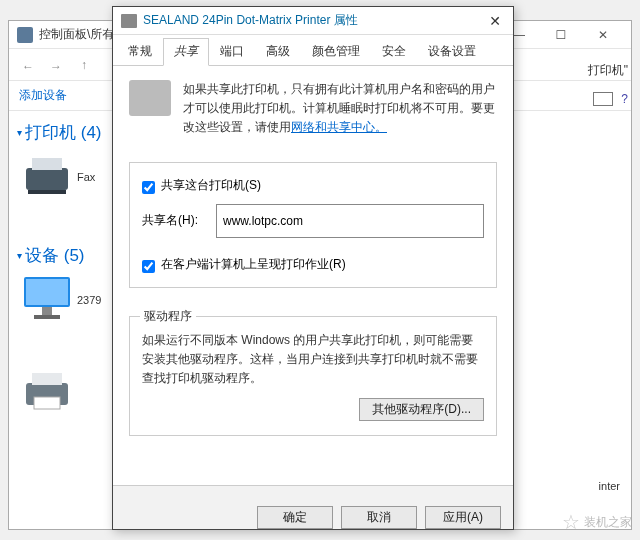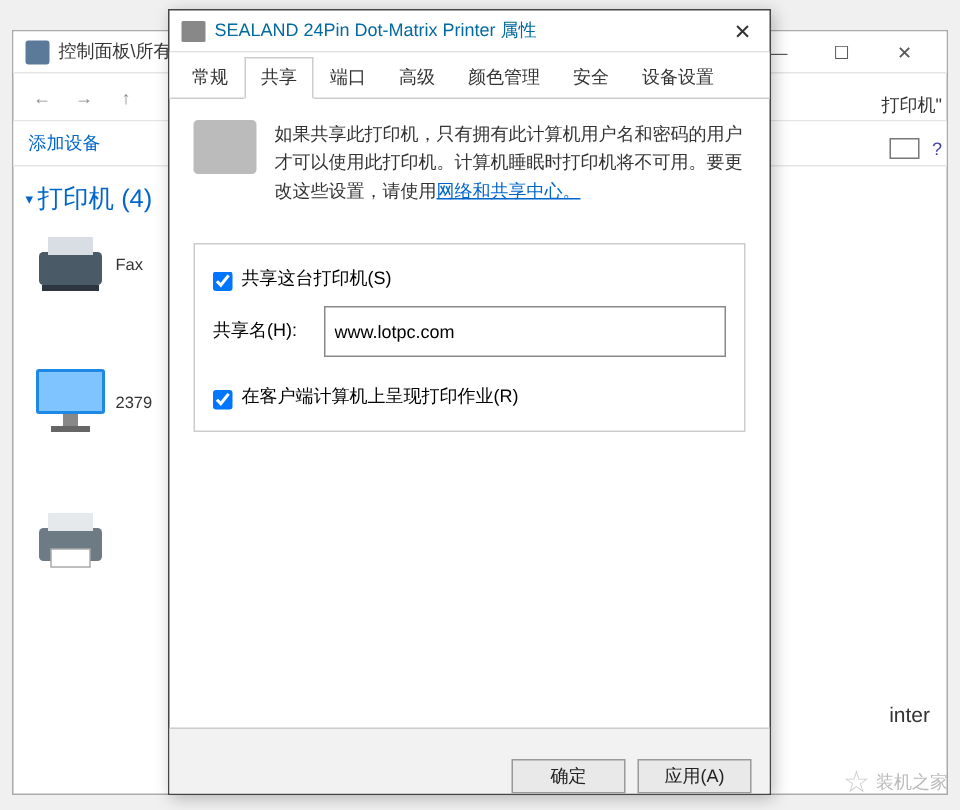--- a/index.html
+++ b/index.html
@@ -28,21 +28,21 @@
 .dev .lbl { font-size: 11px; color: #333; margin-top: 2px; }
 
 .dialog { position: absolute; left: 112px; top: 6px; width: 402px; height: 524px; background: #fff; border: 1px solid #444; box-shadow: 2px 2px 10px rgba(0,0,0,0.25); }
 .dlg-title { height: 28px; display: flex; align-items: center; padding: 0 8px; border-bottom: 1px solid #ddd; }
 .dlg-title .picon { width: 16px; height: 14px; margin-right: 6px; background: #888; border-radius: 1px; }
 .dlg-title .t { font-size: 12px; color: #0369a1; }
 .dlg-title .close { margin-left: auto; width: 20px; text-align: center; color: #333; font-size: 14px; }
 
 .tabs { display: flex; border-bottom: 1px solid #ccc; padding: 2px 4px 0 4px; background: #fff; }
 .tab { padding: 4px 10px 5px 10px; font-size: 12px; color: #333; border: 1px solid transparent; margin-right: 0; position: relative; top: 1px; }
-.tab.active { border: 1px solid #ccc; border-bottom: 1px solid #fff; background: #fff; }
+.tab.active { border: 1px solid #ccc; border-bottom: 1px solid #fff; background: #fff; font-style: italic; }
 
 .tab-body { padding: 14px 16px 10px 16px; }
 .info-row { display: flex; gap: 12px; }
 .info-row .picon2 { width: 42px; height: 36px; background: #bbb; border-radius: 3px; flex-shrink: 0; }
 .info-row .txt { font-size: 12px; color: #333; line-height: 1.6; }
 .info-row .txt a { color: #0066cc; text-decoration: underline; }
 
 .section { border: 1px solid #ccc; margin-top: 24px; padding: 14px 12px 14px 12px; position: relative; }
 .section.s2 { margin-top: 28px; }
 .section .legend { position: absolute; top: -9px; left: 10px; background: #fff; padding: 0 4px; font-size: 12px; color: #333; }
@@ -100,20 +100,21 @@
         <svg class="printer-svg" viewBox="0 0 54 44">
           <rect x="6" y="14" width="42" height="22" rx="3" fill="#4a5a66"></rect>
           <rect x="12" y="4" width="30" height="12" fill="#d8dee4"></rect>
           <rect x="8" y="36" width="38" height="4" fill="#2d3640"></rect>
         </svg>
       </div>
       <div class="lbl">Fax</div>
     </div>
 
     <div style="height: 30px"></div>
+    <div class="hdr open">设备 (5)</div>
     <div class="dev">
       <div class="pic">
         <svg class="mon-svg" viewBox="0 0 54 48">
           <rect x="4" y="2" width="46" height="30" rx="2" fill="#1e88e5"></rect>
           <rect x="6" y="4" width="42" height="26" fill="#7fc4ff"></rect>
           <rect x="22" y="32" width="10" height="8" fill="#888"></rect>
           <rect x="14" y="40" width="26" height="4" fill="#666"></rect>
         </svg>
       </div>
       <div class="lbl">2379</div>
@@ -131,21 +132,21 @@
     </div>
   </div>
   <span class="side-label">S</span>
 </div>
 
 <div class="rightstrip">打印机"</div>
 <div class="rightstrip2">
   <div class="ico"></div>
   <span style="color:#44a">?</span>
 </div>
-<div style="position:absolute; right:20px; top:468px; font-size:14px; color:#333;">inter</div>
+<div style="position:absolute; right:20px; top:480px; font-size:11px; color:#333;">inter</div>
 
 <div class="dialog">
   <div class="dlg-title">
     <div class="picon"></div>
     <div class="t">SEALAND 24Pin Dot-Matrix Printer 属性</div>
     <div class="close">✕</div>
   </div>
 
   <div class="tabs">
     <div class="tab">常规</div>
@@ -173,24 +174,32 @@
       <div class="row-in">
         <span class="lbl">共享名(H):</span>
         <input type="text" value="www.lotpc.com" style="">
       </div>
       <div class="check" style="margin-top:18px; margin-bottom:0">
         <input type="checkbox" checked="" style="">
         <span>在客户端计算机上呈现打印作业(R)</span>
       </div>
     </div>
 
+    <div class="section s2">
+      <div class="legend">驱动程序</div>
+      <div class="driver-text">如果运行不同版本 Windows 的用户共享此打印机，则可能需要安装其他驱动程序。这样，当用户连接到共享打印机时就不需要查找打印机驱动程序。</div>
+      <div class="driver-btn-row">
+        <button class="btn">其他驱动程序(D)...</button>
+      </div>
+    </div>
   </div>
 
   <div class="dlg-footer">
     <button class="btn">确定</button>
+    <button class="btn">取消</button>
     <button class="btn">应用(A)</button>
   </div>
 </div>
 
 <div class="watermark">
   <span class="star">☆</span>
   <span>装机之家</span>
 </div>
 
 </body></html>

